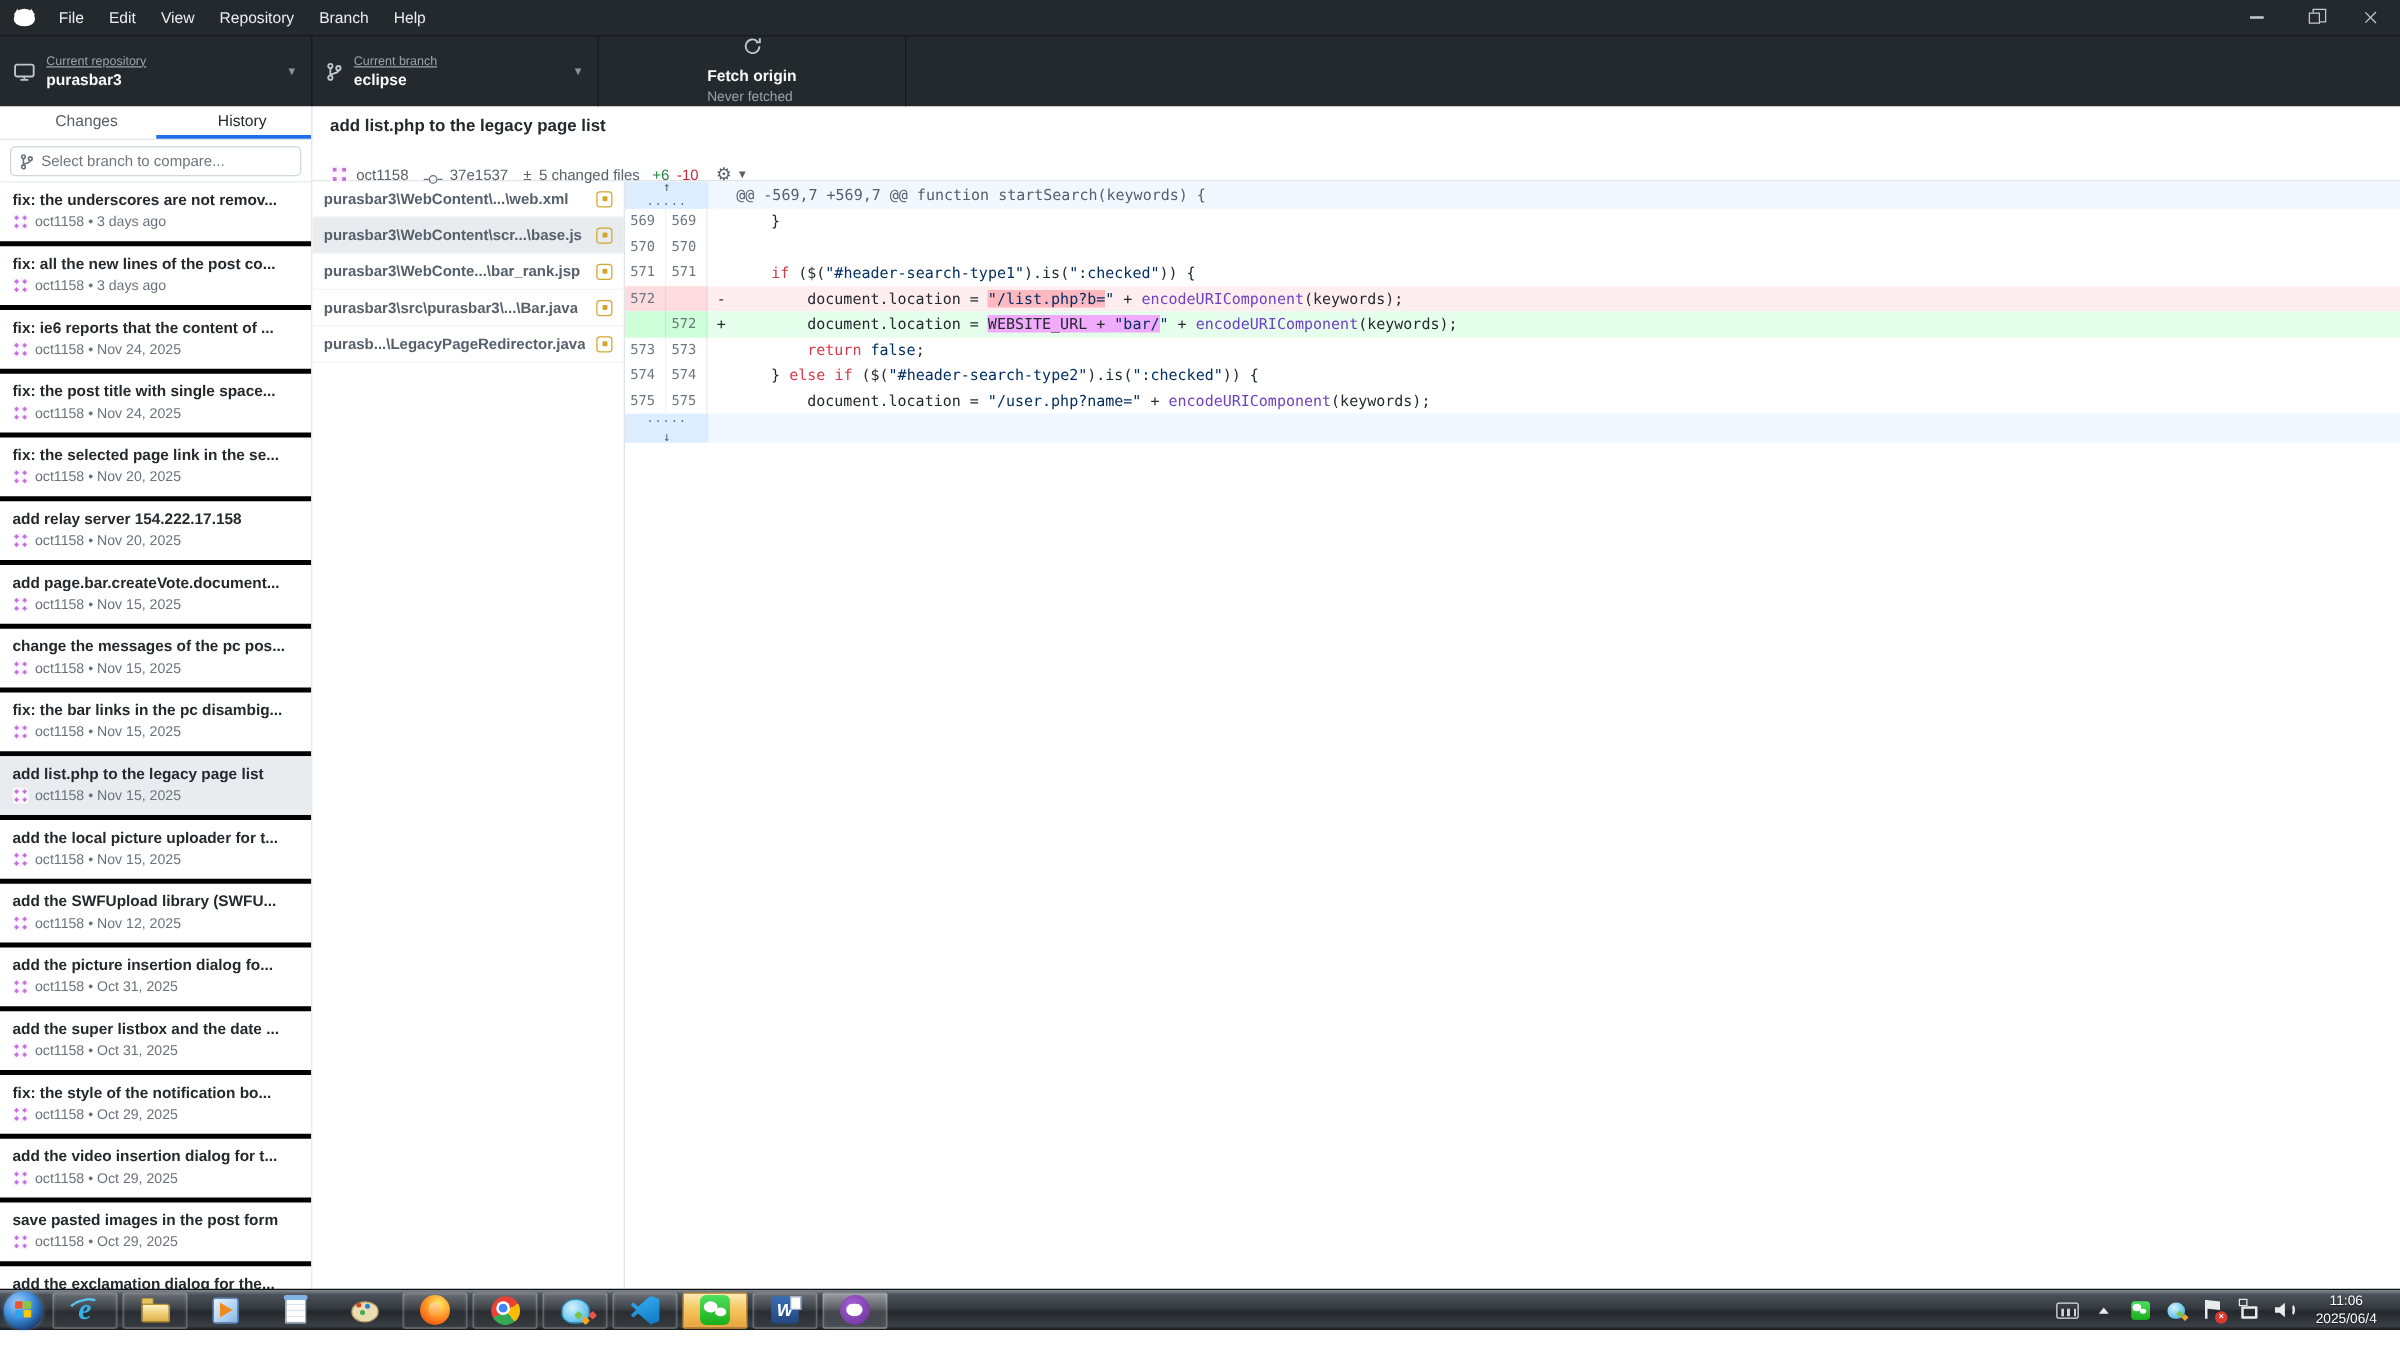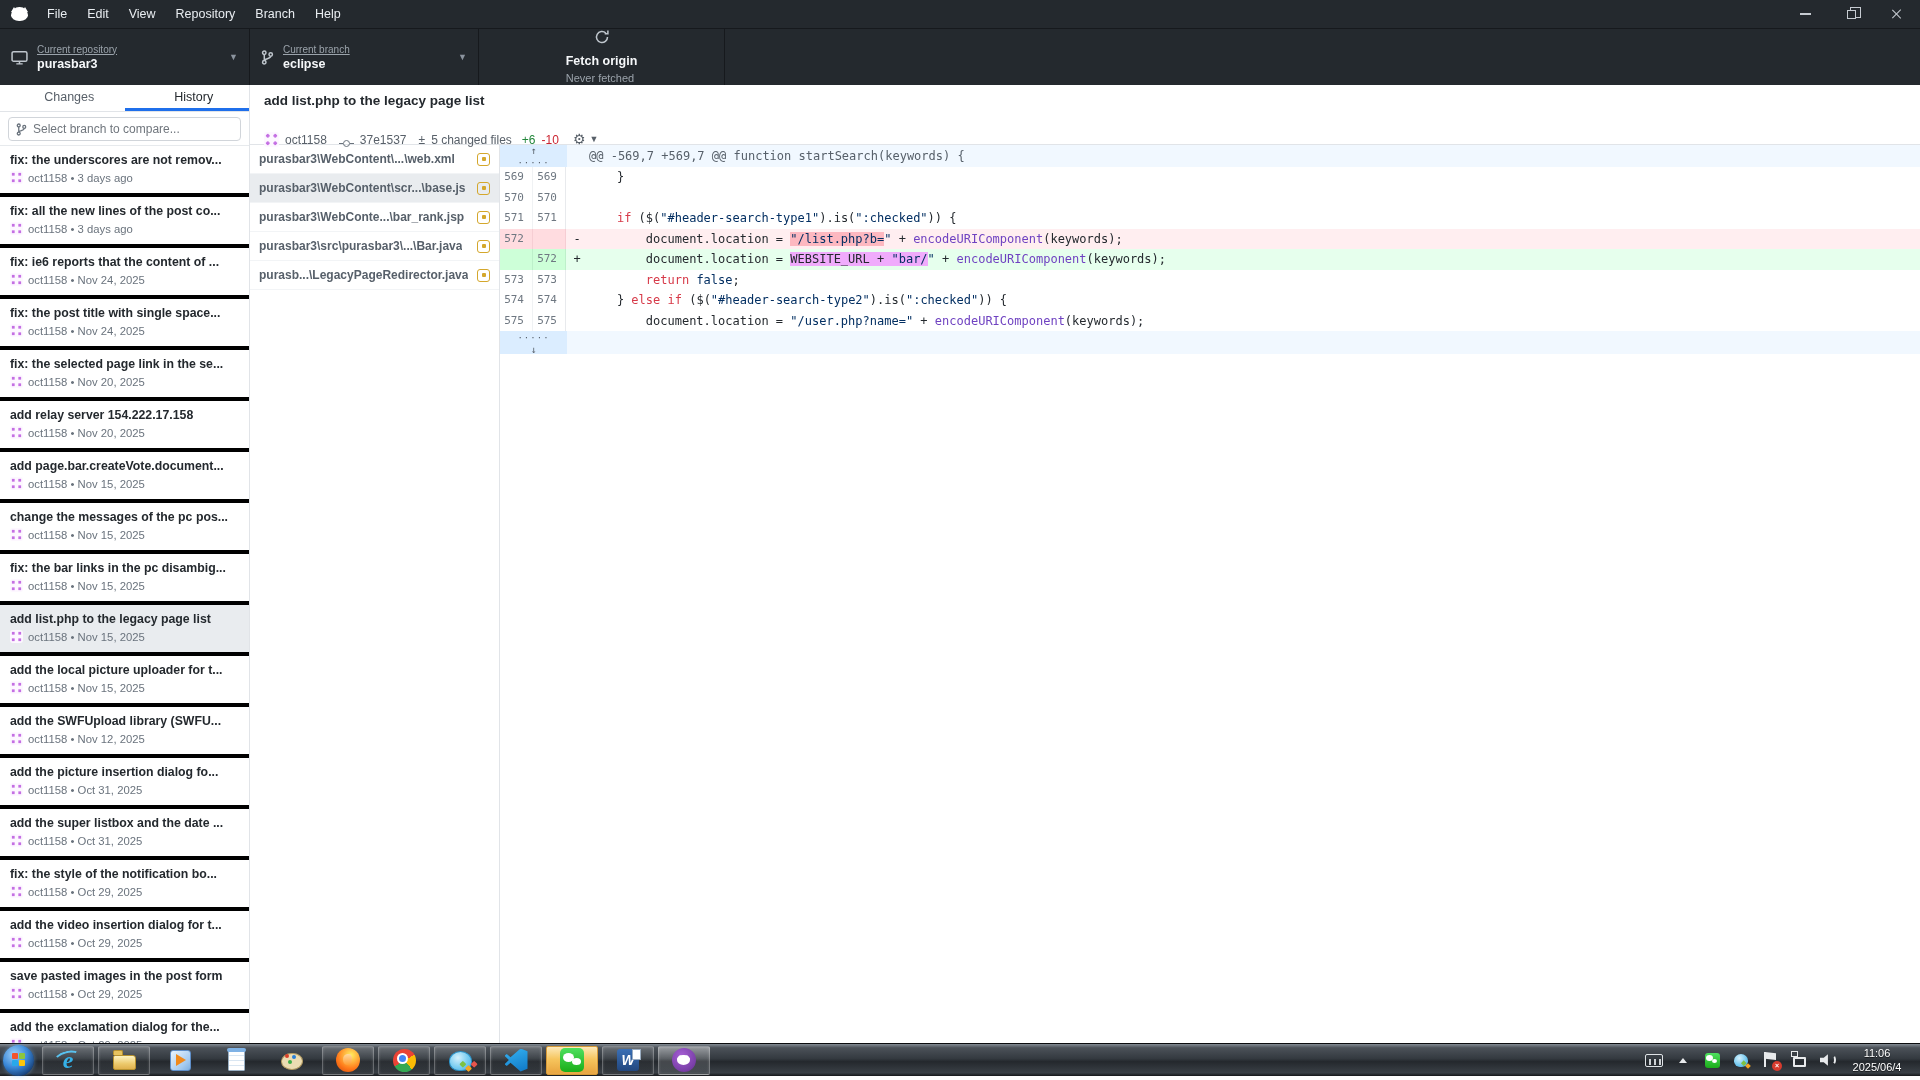--- a/index.html
+++ b/index.html
@@ -96,21 +96,21 @@
   .drow.hunk { height:22px; line-height:22px; background:#f1f8ff; color:#57606a; }
   .drow.expander { height:23px; background:#f1f8ff; }
   .hunk-gutter { width:67px; flex:none; background:#dbedff; display:flex; flex-direction:column;
     align-items:center; justify-content:center; color:#57606a; line-height:1; }
   .exp-arrow::before { content:"↑"; font-size:10px; }
   .exp-arrow.down::before { content:"↓"; }
   .exp-dots::before { content:"·····"; font-size:9px; letter-spacing:1px; }
   .hunktext { padding-left:22px; }
 
   
-  .taskbar { position:absolute; left:0; right:0; bottom:4px; height:33px;
+  .taskbar { position:absolute; left:0; right:0; bottom:16px; height:33px;
     background:linear-gradient(#828a92 0%, #4b5158 12%, #343a40 45%, #24282d 55%, #3a4046 90%, #15171a 100%);
     border-top:1px solid #0c0d0f; display:flex; align-items:center; gap:4px; padding:0 6px 0 3px; z-index:10; }
   .tb-start { width:31px; height:31px; border-radius:50%; flex:none; display:flex; align-items:center; justify-content:center;
     background:radial-gradient(circle at 36% 30%, #9fd1f9, #3a88d8 45%, #14386e 82%, #0b1f3e);
     box-shadow:0 0 4px rgba(120,190,255,.5); margin-right:4px; }
   .win-flag { width:6px; height:6px; background:#f3522c; border-radius:1px;
     box-shadow:7px 0 0 #8cc63e, 0 7px 0 #28a8ea, 7px 7px 0 #fdc609; margin:-7px 7px 7px -7px; transform:translate(3px,3px); }
   .tb-btn { width:52px; height:29px; border-radius:2px; flex:none; display:flex; align-items:center; justify-content:center; position:relative; }
   .tb-btn.framed { background:linear-gradient(rgba(255,255,255,.16), rgba(255,255,255,.04) 48%, rgba(0,0,0,.14));
     border:1px solid rgba(255,255,255,.28); box-shadow:inset 0 0 3px rgba(255,255,255,.18); }

